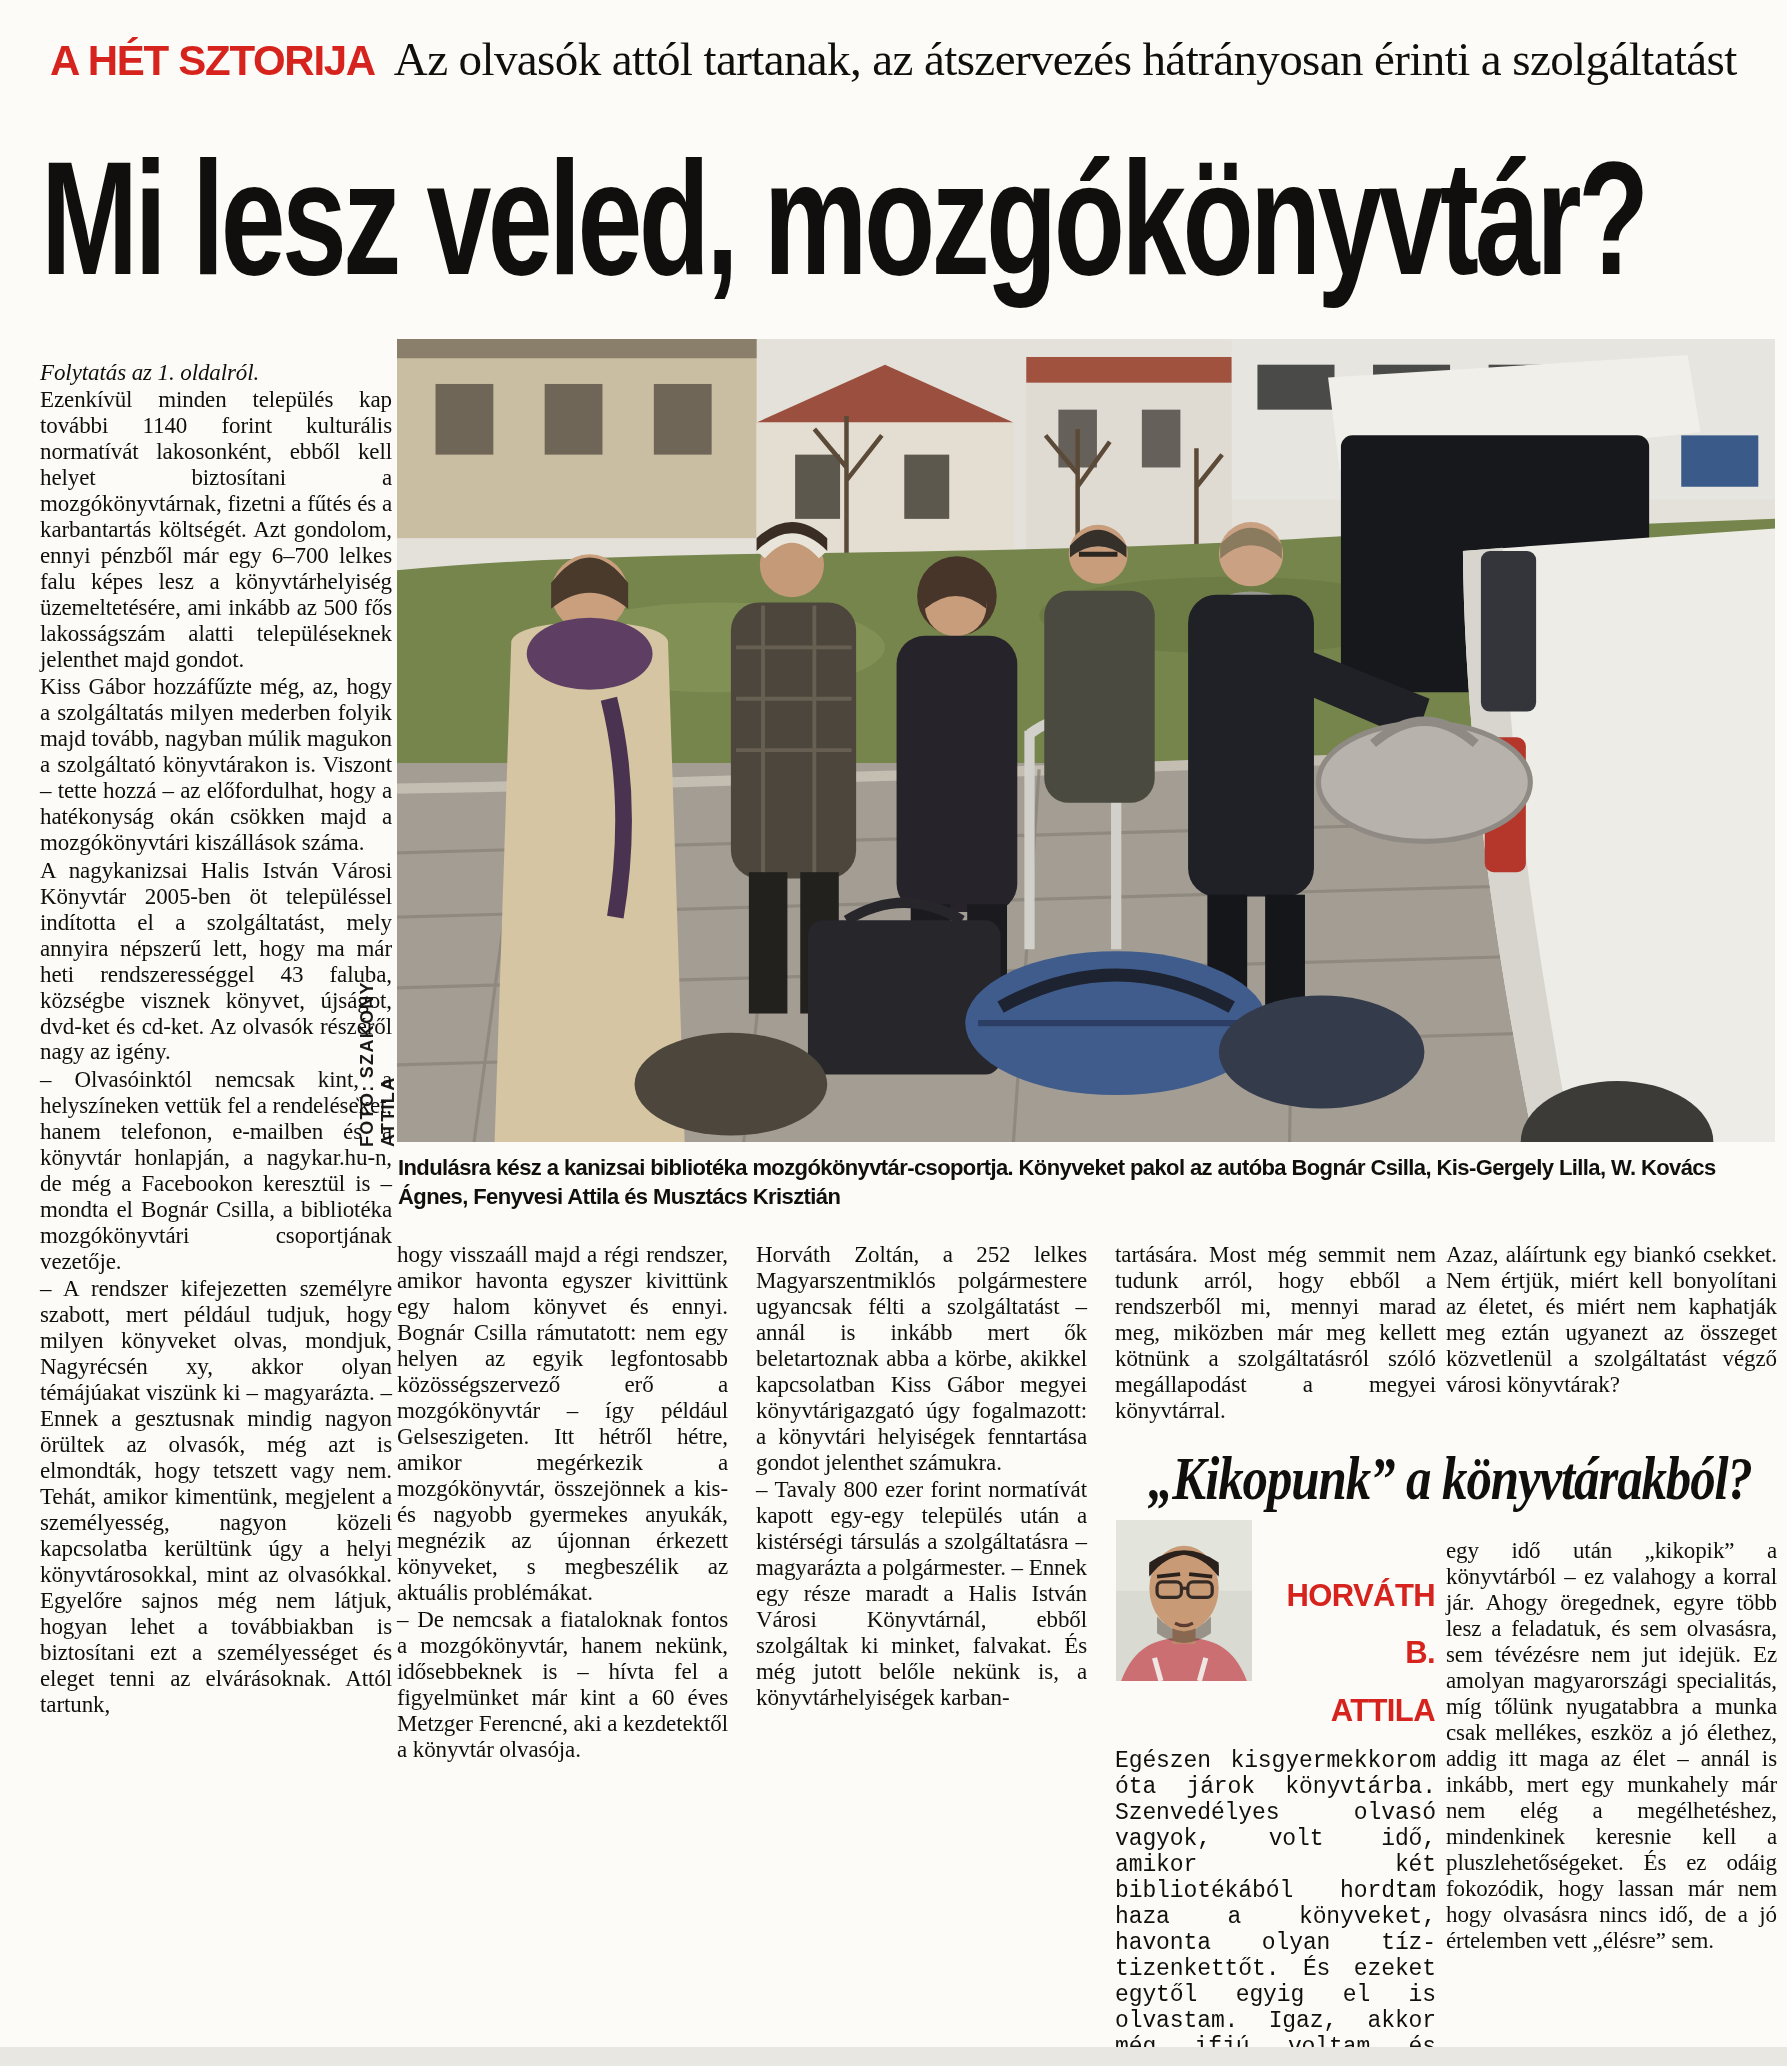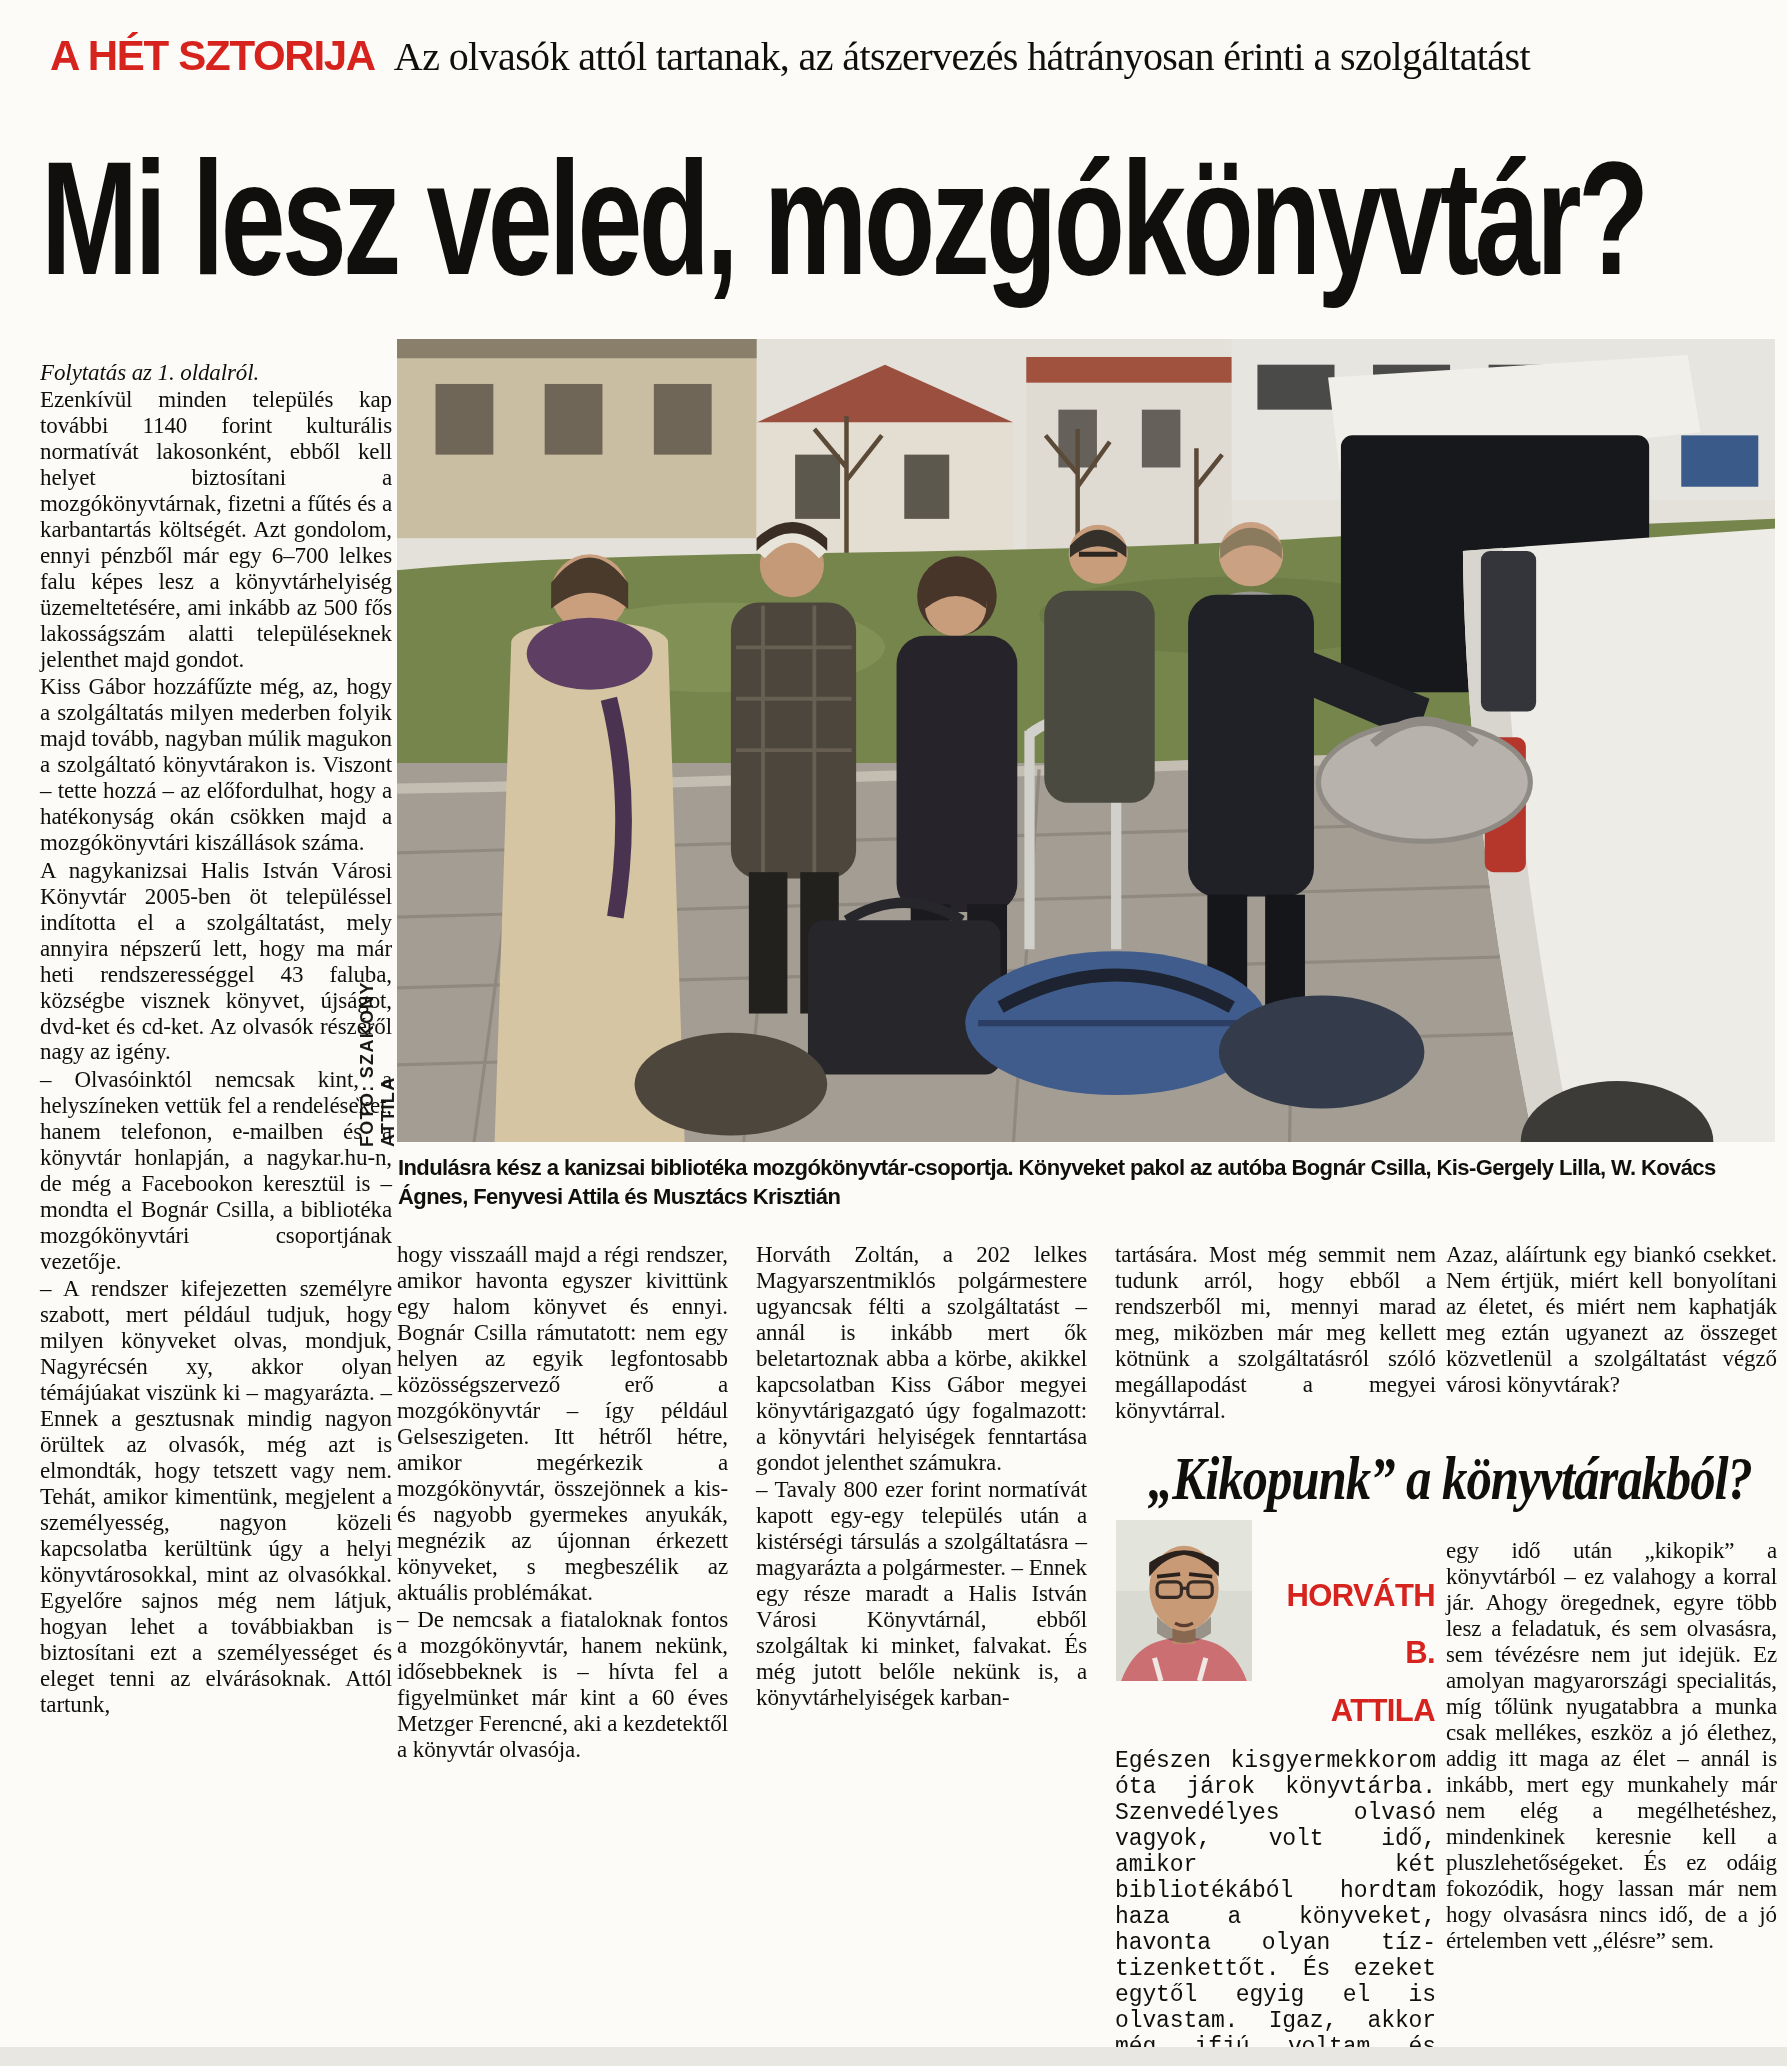--- a/index.html
+++ b/index.html
@@ -5,21 +5,21 @@
 <style>
   :root{ --red:#d7231e; --ink:#100f0d; --paper:#fcfbf7; }
   html,body{margin:0;padding:0;background:#e9e7e2;}
   .page{position:relative;width:1787px;height:2047px;background:var(--paper);
         font-family:"Liberation Serif",serif;color:var(--ink);overflow:hidden;}
 
   
   .kicker{position:absolute;left:50px;top:32px;display:flex;align-items:baseline;gap:19px;white-space:nowrap;}
   .kicker-label{font-family:"Liberation Sans",sans-serif;font-weight:bold;font-size:42px;
                 color:var(--red);letter-spacing:-1.3px;}
-  .kicker-text{font-size:40px;letter-spacing:-0.6px;font-weight:500;}
+  .kicker-text{font-size:47px;letter-spacing:-0.6px;font-weight:500;}
 
   
   .headline{position:absolute;left:41px;top:137px;font-family:"Liberation Sans",sans-serif;
             font-weight:bold;font-size:162px;line-height:1;letter-spacing:-5.1px;white-space:nowrap;
             transform:scaleX(0.72);transform-origin:left top;}
 
   
   .photo{position:absolute;left:397px;top:339px;width:1378px;height:803px;background:#cfcbc2;}
   .photo svg{display:block;width:100%;height:100%;}
   .photo-credit{position:absolute;left:363px;top:925px;height:222px;width:29.5px;
@@ -186,21 +186,21 @@
     <p>– A rendszer kifejezetten személyre szabott, mert például tudjuk, hogy milyen könyveket olvas, mondjuk, Nagyrécsén xy, akkor olyan témájúakat viszünk ki – magyarázta. – Ennek a gesztusnak mindig nagyon örültek az olvasók, még azt is elmondták, hogy tetszett vagy nem. Tehát, amikor kimentünk, megjelent a személyesség, nagyon közeli kapcsolatba kerültünk úgy a helyi könyvtárosokkal, mint az olvasókkal. Egyelőre sajnos még nem látjuk, hogyan lehet a továbbiakban is biztosítani ezt a személyességet és eleget tenni az elvárásoknak. Attól tartunk,</p>
   </div>
 
   <div class="col col-2">
     <p>hogy visszaáll majd a régi rendszer, amikor havonta egyszer kivittünk egy halom könyvet és ennyi. Bognár Csilla rámutatott: nem egy helyen az egyik legfontosabb közösségszervező erő a mozgókönyvtár – így például Gelseszigeten. Itt hétről hétre, amikor megérkezik a mozgókönyvtár, összejönnek a kis- és nagyobb gyermekes anyukák, megnézik az újonnan érkezett könyveket, s megbeszélik az aktuális problémákat.</p>
     <p>– De nemcsak a fiataloknak fontos a mozgókönyvtár, hanem nekünk, idősebbeknek is – hívta fel a figyelmünket már kint a 60 éves Metzger Ferencné, aki a kezdetektől a könyvtár olvasója.</p>
 
   </div>
 
   <div class="col col-3">
-    <p>Horváth Zoltán, a 202 lelkes Magyarszentmiklós polgármestere ugyancsak félti a szolgáltatást – annál is inkább mert ők beletartoznak abba a körbe, akikkel kapcsolatban Kiss Gábor megyei könyvtárigazgató úgy fogalmazott: a könyvtári helyiségek fenntartása gondot jelenthet számukra.</p>
+    <p>Horváth Zoltán, a 252 lelkes Magyarszentmiklós polgármestere ugyancsak félti a szolgáltatást – annál is inkább mert ők beletartoznak abba a körbe, akikkel kapcsolatban Kiss Gábor megyei könyvtárigazgató úgy fogalmazott: a könyvtári helyiségek fenntartása gondot jelenthet számukra.</p>
     <p>– Tavaly 800 ezer forint normatívát kapott egy-egy település után a kistérségi társulás a szolgáltatásra – magyarázta a polgármester. – Ennek egy része maradt a Halis István Városi Könyvtárnál, ebből szolgáltak ki minket, falvakat. És még jutott belőle nekünk is, a könyvtárhelyiségek karban-</p>
   </div>
 
   <div class="col col-5">
     <p>Azaz, aláírtunk egy biankó csekket. Nem értjük, miért kell bonyolítani az életet, és miért nem kaphatják meg eztán ugyanezt az összeget közvetlenül a szolgáltatást végző városi könyvtárak?</p>
   </div>
 
   <div class="col col-4">
     <p>tartására. Most még semmit nem tudunk arról, hogy ebből a rendszerből mi, mennyi marad meg, miközben már meg kellett kötnünk a szolgáltatásról szóló megállapodást a megyei könyvtárral.</p>
   </div>

